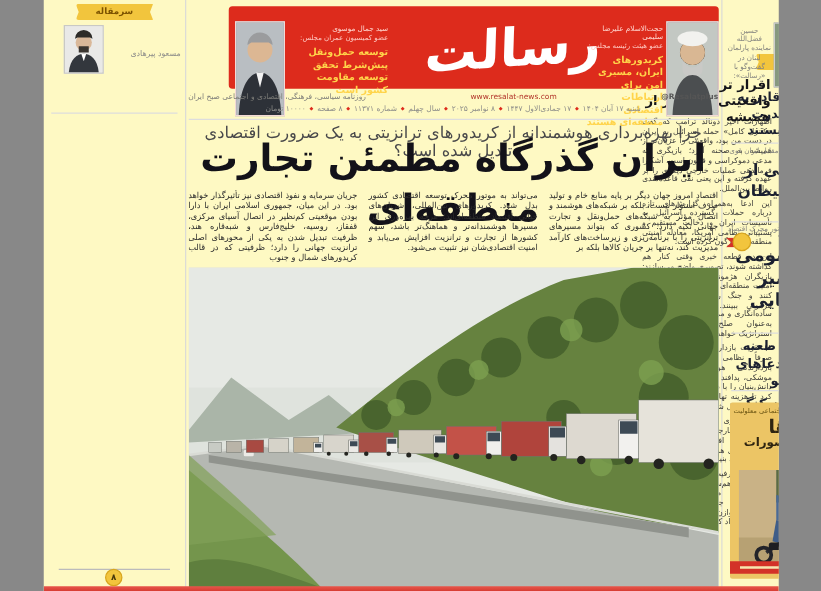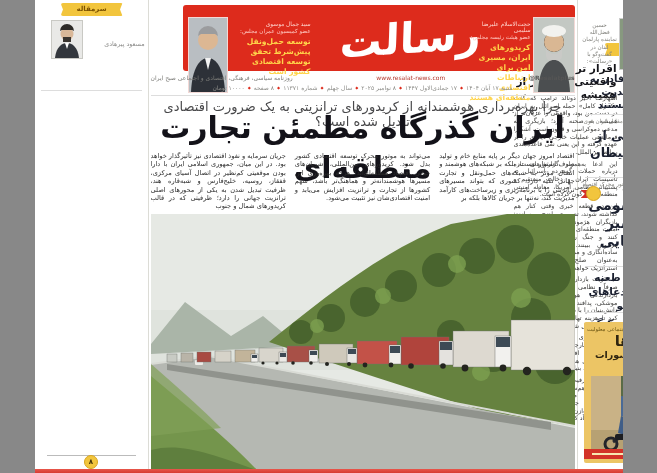--- a/index.html
+++ b/index.html
@@ -1,16 +1,16 @@
 <!DOCTYPE html>
 <html lang="fa" dir="rtl"><head>
 <meta charset="utf-8">
 <style>
   html,body{margin:0;padding:0;background:#888;}
-  #page{position:relative;width:588px;height:473px;background:#ffffff;overflow:hidden;
+  #page{position:relative;width:588px;height:473px;background:#fef9c3;overflow:hidden;
         direction:rtl;font-family:"DejaVu Sans",sans-serif;color:#222;margin:0 auto;}
   .abs{position:absolute;}
   .vdiv{position:absolute;top:0;bottom:0;width:1px;background:#dcdcd6;}
   .hdiv{position:absolute;height:1px;background:#ddd;}
 
   
   .ed-tab{left:26px;top:3px;width:62px;height:13px;background:#f2c53d;border-radius:2px;
           font-size:7px;font-weight:bold;color:#7c5200;text-align:center;line-height:13px;
           clip-path:polygon(0 0,100% 0,96% 50%,100% 100%,0 100%,4% 50%);}
   .ed-photo{left:16px;top:20px;width:30px;height:37px;border:1px solid #c9c9c4;background:#ececea;}
@@ -124,21 +124,21 @@
           <rect width="38" height="74" fill="#b9bec2"></rect>
           <circle cx="19" cy="22" r="10" fill="#dcb793"></circle>
           <path d="M9,18 a10,10 0 0 1 20,0 l-3,-2 -14,0 z" fill="#9b9c9e"></path>
           <path d="M2,74 C3,50 11,40 19,40 C27,40 35,50 36,74 Z" fill="#2d3138"></path>
           <path d="M16,40 h6 l-3,12 z" fill="#f2f2f2"></path>
         </svg>
       </div>
       <div class="abs mq-text" style="left:48px">
         <div class="mq-name">سید جمال موسوی</div>
         <div class="mq-role">عضو کمیسیون عمران مجلس:</div>
-        <div class="mq-quote">توسعه حمل‌ونقل پیش‌شرط تحقق توسعه اقتصادی کشور است</div>
+        <div class="mq-quote">توسعه حمل‌ونقل پیش‌شرط تحقق توسعه مقاومت کشور است</div>
       </div>
 
       <div class="abs logo">رسالت</div>
 
       <div class="abs mq-text" style="left:286px;width:62px">
         <div class="mq-name">حجت‌الاسلام علیرضا سلیمی</div>
         <div class="mq-role">عضو هیئت رئیسه مجلس:</div>
         <div class="mq-quote">کریدورهای ایران، مسیری امن برای ارتباطات اقتصادی منطقه‌ای هستند</div>
       </div>
       <div class="abs mq-photo" style="left:350px;width:40px">

